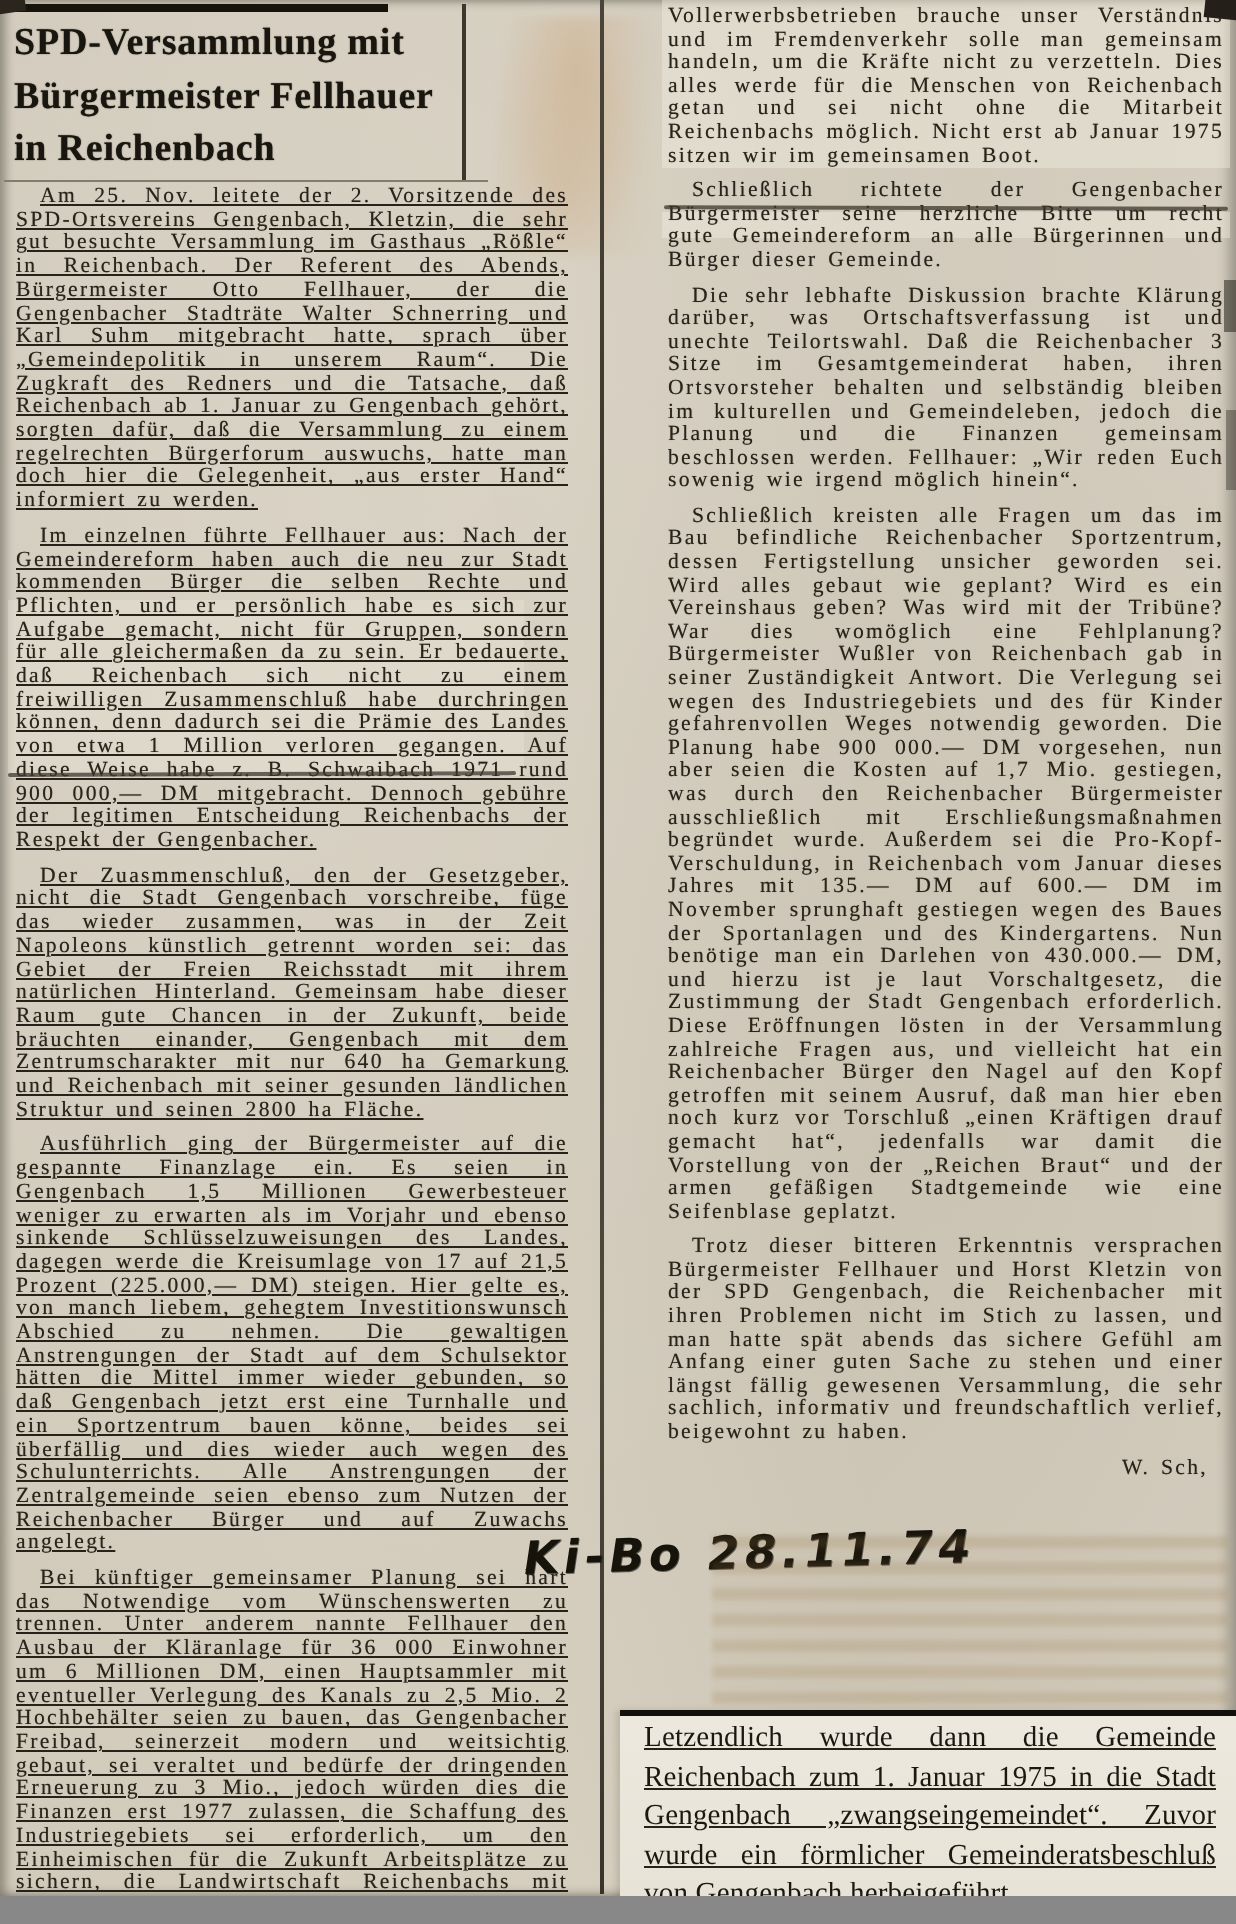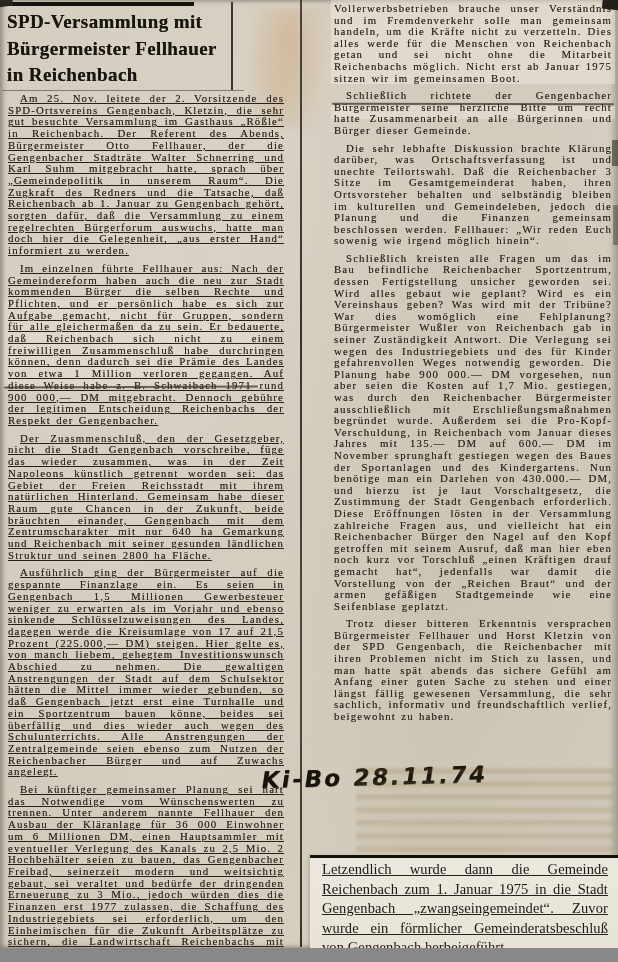--- a/index.html
+++ b/index.html
@@ -126,24 +126,25 @@
   <div class="col left-col">
     <p>Am 25. Nov. leitete der 2. Vorsitzende des SPD-Ortsvereins Gengenbach, Kletzin, die sehr gut besuchte Versammlung im Gasthaus „Rößle“ in Reichenbach. Der Referent des Abends, Bürgermeister Otto Fellhauer, der die Gengenbacher Stadträte Walter Schnerring und Karl Suhm mitgebracht hatte, sprach über „Gemeindepolitik in unserem Raum“. Die Zugkraft des Redners und die Tatsache, daß Reichenbach ab 1. Januar zu Gengenbach gehört, sorgten dafür, daß die Versammlung zu einem regelrechten Bürgerforum auswuchs, hatte man doch hier die Gelegenheit, „aus erster Hand“ informiert zu werden.</p>
     <p>Im einzelnen führte Fellhauer aus: Nach der Gemeindereform haben auch die neu zur Stadt kommenden Bürger die selben Rechte und Pflichten, und er persönlich habe es sich zur Aufgabe gemacht, nicht für Gruppen, sondern für alle gleichermaßen da zu sein. Er bedauerte, daß Reichenbach sich nicht zu einem freiwilligen Zusammenschluß habe durchringen können, denn dadurch sei die Prämie des Landes von etwa 1 Million verloren gegangen. Auf diese Weise habe z. B. Schwaibach 1971 rund 900 000,— DM mitgebracht. Dennoch gebühre der legitimen Entscheidung Reichenbachs der Respekt der Gengenbacher.</p>
     <p>Der Zuasmmenschluß, den der Gesetzgeber, nicht die Stadt Gengenbach vorschreibe, füge das wieder zusammen, was in der Zeit Napoleons künstlich getrennt worden sei: das Gebiet der Freien Reichsstadt mit ihrem natürlichen Hinterland. Gemeinsam habe dieser Raum gute Chancen in der Zukunft, beide bräuchten einander, Gengenbach mit dem Zentrumscharakter mit nur 640 ha Gemarkung und Reichenbach mit seiner gesunden ländlichen Struktur und seinen 2800 ha Fläche.</p>
     <p>Ausführlich ging der Bürgermeister auf die gespannte Finanzlage ein. Es seien in Gengenbach 1,5 Millionen Gewerbesteuer weniger zu erwarten als im Vorjahr und ebenso sinkende Schlüsselzuweisungen des Landes, dagegen werde die Kreisumlage von 17 auf 21,5 Prozent (225.000,— DM) steigen. Hier gelte es, von manch liebem, gehegtem Investitionswunsch Abschied zu nehmen. Die gewaltigen Anstrengungen der Stadt auf dem Schulsektor hätten die Mittel immer wieder gebunden, so daß Gengenbach jetzt erst eine Turnhalle und ein Sportzentrum bauen könne, beides sei überfällig und dies wieder auch wegen des Schulunterrichts. Alle Anstrengungen der Zentralgemeinde seien ebenso zum Nutzen der Reichenbacher Bürger und auf Zuwachs angelegt.</p>
     <p>Bei künftiger gemeinsamer Planung sei hart das Notwendige vom Wünschenswerten zu trennen. Unter anderem nannte Fellhauer den Ausbau der Kläranlage für 36 000 Einwohner um 6 Millionen DM, einen Hauptsammler mit eventueller Verlegung des Kanals zu 2,5 Mio. 2 Hochbehälter seien zu bauen, das Gengenbacher Freibad, seinerzeit modern und weitsichtig gebaut, sei veraltet und bedürfe der dringenden Erneuerung zu 3 Mio., jedoch würden dies die Finanzen erst 1977 zulassen, die Schaffung des Industriegebiets sei erforderlich, um den Einheimischen für die Zukunft Arbeitsplätze zu sichern, die Landwirtschaft Reichenbachs mit ihren 30</p>
   </div>
 
   <div class="col right-col">
     <p class="no-indent">Vollerwerbsbetrieben brauche unser Verständnis und im Fremdenverkehr solle man gemeinsam handeln, um die Kräfte nicht zu verzetteln. Dies alles werde für die Menschen von Reichenbach getan und sei nicht ohne die Mitarbeit Reichenbachs möglich. Nicht erst ab Januar 1975 sitzen wir im gemeinsamen Boot.</p>
-    <p>Schließlich richtete der Gengenbacher Bürgermeister seine herzliche Bitte um recht hatte Zusammenarbeit an alle Bürgerinnen und Bürger dieser Gemeinde.</p>
+    <p>Schließlich richtete der Gengenbacher Bürgermeister seine herzliche Bitte um recht gute Gemeindereform an alle Bürgerinnen und Bürger dieser Gemeinde.</p>
     <p>Die sehr lebhafte Diskussion brachte Klärung darüber, was Ortschaftsverfassung ist und unechte Teilortswahl. Daß die Reichenbacher 3 Sitze im Gesamtgemeinderat haben, ihren Ortsvorsteher behalten und selbständig bleiben im kulturellen und Gemeindeleben, jedoch die Planung und die Finanzen gemeinsam beschlossen werden. Fellhauer: „Wir reden Euch sowenig wie irgend möglich hinein“.</p>
     <p>Schließlich kreisten alle Fragen um das im Bau befindliche Reichenbacher Sportzentrum, dessen Fertigstellung unsicher geworden sei. Wird alles gebaut wie geplant? Wird es ein Vereinshaus geben? Was wird mit der Tribüne? War dies womöglich eine Fehlplanung? Bürgermeister Wußler von Reichenbach gab in seiner Zuständigkeit Antwort. Die Verlegung sei wegen des Industriegebiets und des für Kinder gefahrenvollen Weges notwendig geworden. Die Planung habe 900 000.— DM vorgesehen, nun aber seien die Kosten auf 1,7 Mio. gestiegen, was durch den Reichenbacher Bürgermeister ausschließlich mit Erschließungsmaßnahmen begründet wurde. Außerdem sei die Pro-Kopf-Verschuldung, in Reichenbach vom Januar dieses Jahres mit 135.— DM auf 600.— DM im November sprunghaft gestiegen wegen des Baues der Sportanlagen und des Kindergartens. Nun benötige man ein Darlehen von 430.000.— DM, und hierzu ist je laut Vorschaltgesetz, die Zustimmung der Stadt Gengenbach erforderlich. Diese Eröffnungen lösten in der Versammlung zahlreiche Fragen aus, und vielleicht hat ein Reichenbacher Bürger den Nagel auf den Kopf getroffen mit seinem Ausruf, daß man hier eben noch kurz vor Torschluß „einen Kräftigen drauf gemacht hat“, jedenfalls war damit die Vorstellung von der „Reichen Braut“ und der armen gefäßigen Stadtgemeinde wie eine Seifenblase geplatzt.</p>
     <p>Trotz dieser bitteren Erkenntnis versprachen Bürgermeister Fellhauer und Horst Kletzin von der SPD Gengenbach, die Reichenbacher mit ihren Problemen nicht im Stich zu lassen, und man hatte spät abends das sichere Gefühl am Anfang einer guten Sache zu stehen und einer längst fällig gewesenen Versammlung, die sehr sachlich, informativ und freundschaftlich verlief, beigewohnt zu haben.</p>
+    <p class="author no-indent">W. Sch,</p>
   </div>
 
   <div class="underline underline-left"></div>
   <div class="underline underline-right"></div>
 
   <div class="handwritten">Ki-Bo 28.11.74</div>
 
   <div class="bleed-lines"></div>
 
   <div class="caption-box">

